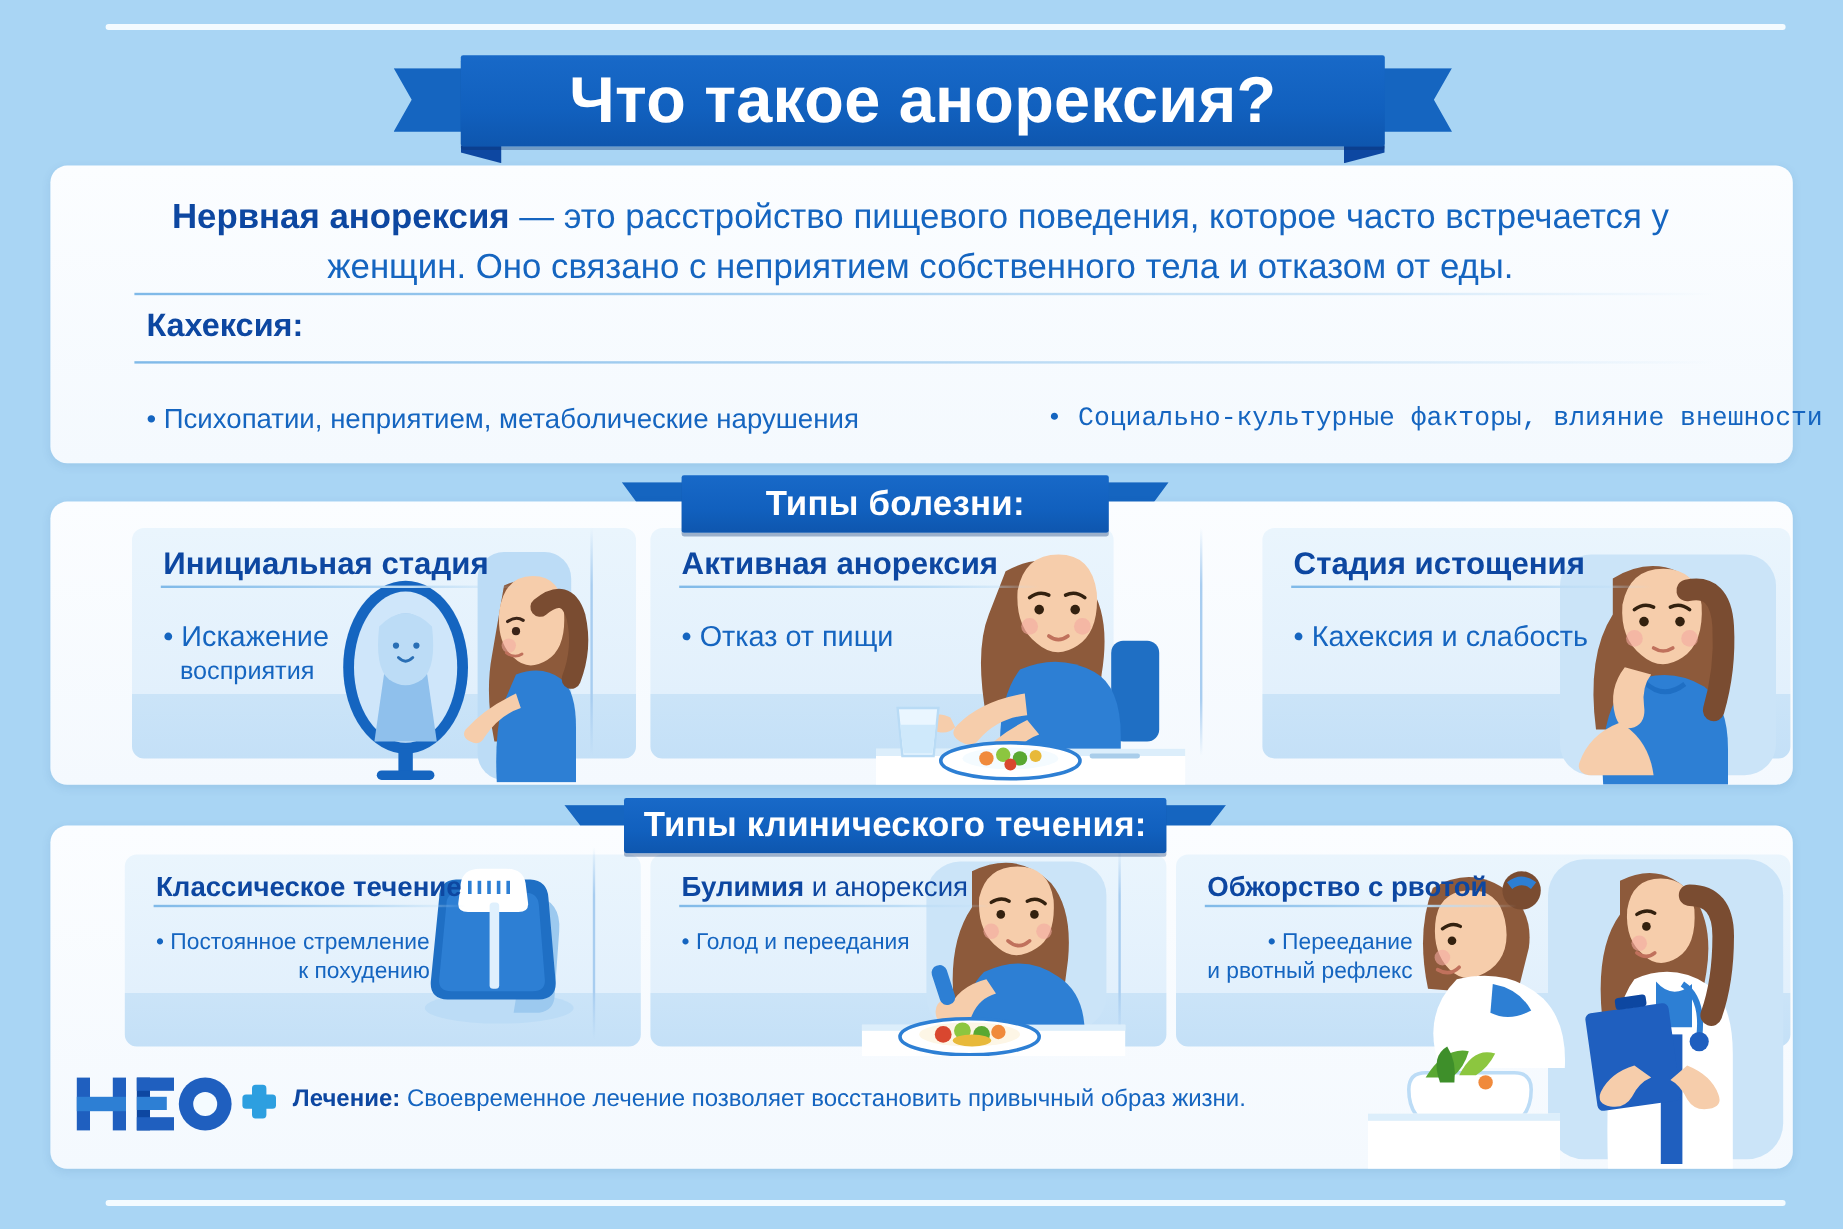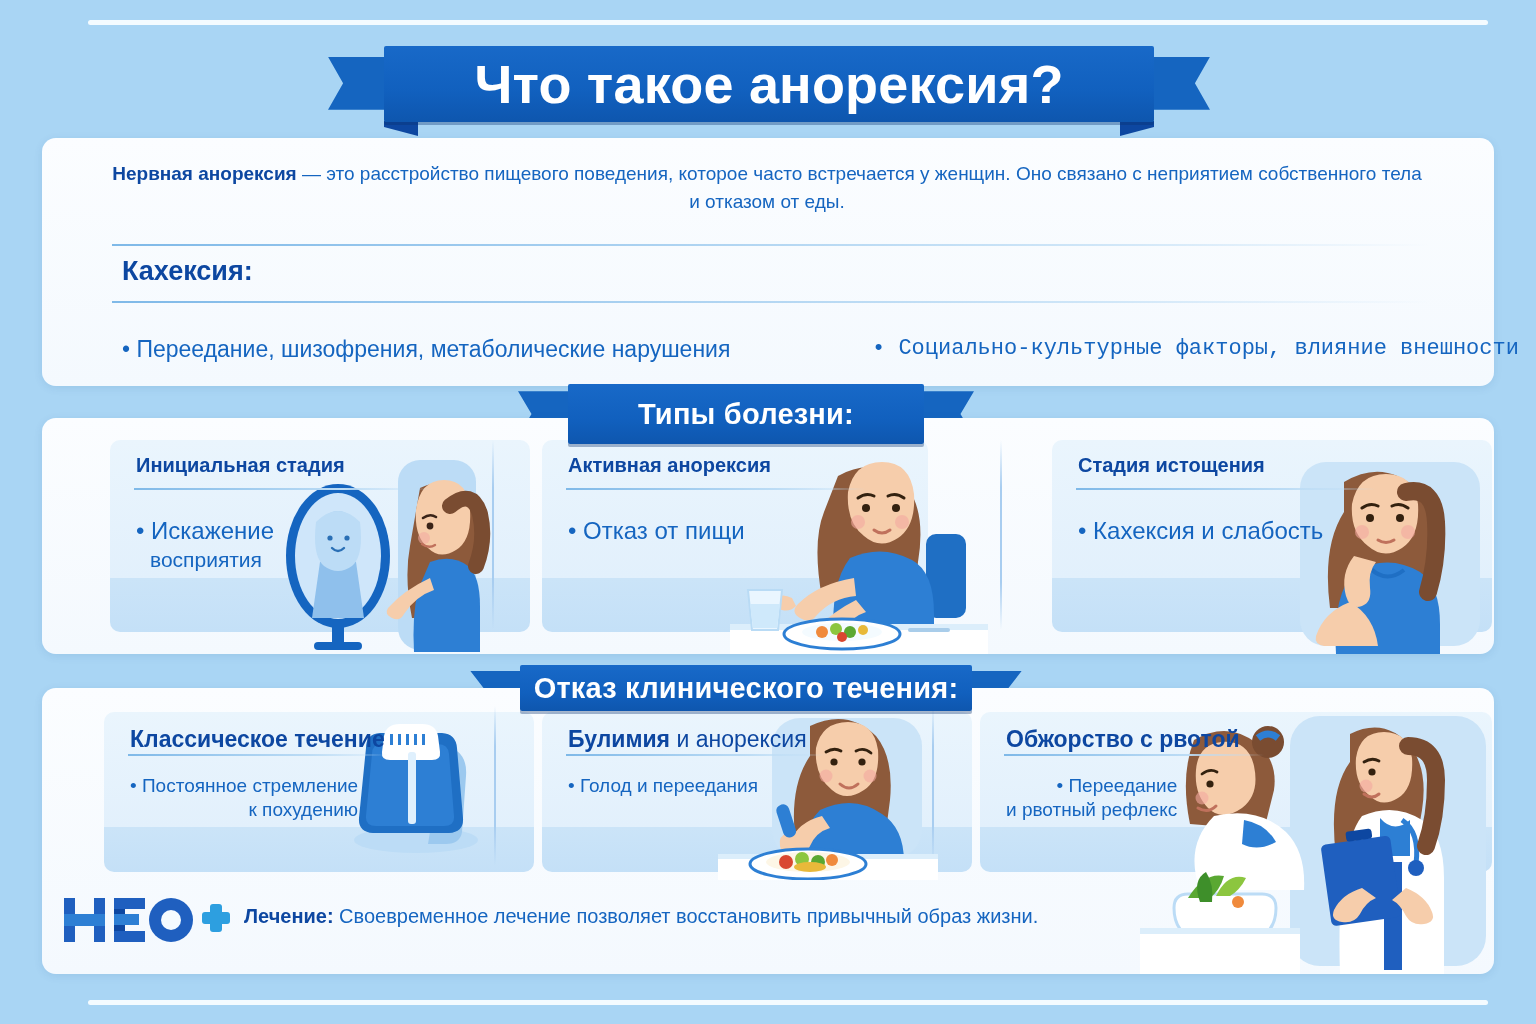--- a/index.html
+++ b/index.html
@@ -34,38 +34,38 @@
     border-radius:2px;
   }
   .ribbon .body span{color:#ffffff;font-weight:bold;letter-spacing:.2px;text-align:center;line-height:1;}
 
   #title-ribbon{left:384px;top:46px;width:770px;height:76px;}
   #title-ribbon .body span{font-size:54px;}
   #title-ribbon .tail-l,#title-ribbon .tail-r{height:70%;top:14%;width:58px;}
   #title-ribbon .tail-l{left:-56px;}
   #title-ribbon .tail-r{right:-56px;}
 
-  #types-ribbon{left:568px;top:384px;width:356px;height:60px;}
+  #types-ribbon{left:568px;top:396px;width:356px;height:48px;}
   #types-ribbon .body span{font-size:29px;}
   #forms-ribbon{left:520px;top:665px;width:452px;height:46px;}
   #forms-ribbon .body span{font-size:29px;}
 
   
   .panel{
     position:absolute;background:linear-gradient(180deg,#fbfdff 0%,#f4f9fe 100%);
     border-radius:14px;box-shadow:0 2px 8px rgba(30,80,140,.10);
   }
   #intro-panel{left:42px;top:138px;width:1452px;height:248px;}
   #types-panel{left:42px;top:418px;width:1452px;height:236px;}
   #forms-panel{left:42px;top:688px;width:1452px;height:286px;}
 
   
   .intro-text{
     position:absolute;left:70px;top:22px;width:1310px;
-    text-align:center;color:#1565c0;font-size:19px;line-height:1.45;
+    text-align:center;color:#1565c0;font-size:29px;line-height:1.45;
   }
   .intro-text b{color:#0d47a1;font-weight:bold;}
   .hr{position:absolute;height:2px;background:linear-gradient(90deg,#7fb9e8,#cfe6f8 75%,rgba(207,230,248,0));}
   #intro-hr1{left:70px;top:106px;width:1318px;}
   #intro-hr2{left:70px;top:163px;width:1318px;}
 
   .causes-title{
     position:absolute;left:80px;top:118px;color:#0d47a1;font-size:27px;font-weight:bold;
   }
   .cause{
@@ -83,21 +83,21 @@
   #types-panel .card{top:22px;height:192px;}
   .card-title{position:absolute;left:26px;top:14px;color:#0d47a1;font-weight:bold;z-index:5;}
   .card-hr{position:absolute;left:24px;height:2px;background:linear-gradient(90deg,#7fb9e8,#bcdcf5 70%,rgba(188,220,245,0));z-index:5;}
   .card-bullet{position:absolute;left:26px;color:#1565c0;z-index:5;line-height:1.28;}
   .card-sep{position:absolute;width:2px;background:linear-gradient(180deg,rgba(160,205,240,0),#a8cdf0 25%,#a8cdf0 75%,rgba(160,205,240,0));}
 
   
   #type-card-0{left:68px;width:420px;}
   #type-card-1{left:500px;width:386px;}
   #type-card-2{left:1010px;width:440px;}
-  #types-panel .card-title{font-size:20px;}
+  #types-panel .card-title{font-size:26px;}
   #types-panel .card-hr{top:48px;width:300px;}
   #types-panel .card-bullet{top:76px;font-size:24px;}
   #types-panel .card-bullet .sub{font-size:21px;display:block;margin-left:14px;}
   #type-sep-0{left:492px;top:440px;height:190px;}
   #type-sep-1{left:1000px;top:440px;height:190px;}
 
   
   #forms-panel .card{top:24px;height:160px;}
   #form-card-0{left:62px;width:430px;}
   #form-card-1{left:500px;width:430px;}
@@ -144,21 +144,21 @@
     </div>
   </div>
 
   <div class="panel" id="intro-panel">
     <div class="intro-text">
       <b>Нервная анорексия</b><span> — это расстройство пищевого поведения, которое часто встречается у женщин. Оно связано с неприятием собственного тела и отказом от еды.</span>
     </div>
     <div class="hr" id="intro-hr1"></div>
     <div class="causes-title">Кахексия:</div>
     <div class="hr" id="intro-hr2"></div>
-    <div class="cause" id="cause-0">• Переедание, шизофрения, метаболические нарушения</div>
+    <div class="cause" id="cause-0">• Психопатии, неприятием, метаболические нарушения</div>
     <div class="cause" id="cause-1">• Социально-культурные факторы, влияние внешности</div>
   </div>
 
   <div class="ribbon" id="types-ribbon">
     <div class="tail-l"></div>
     <div class="tail-r"></div>
     <div class="fold-l"></div>
     <div class="fold-r"></div>
     <div class="body">
       <span>Типы болезни:</span>
@@ -282,21 +282,21 @@
       <path d="M116 40 q28 -6 30 30 q2 36 -8 70" fill="none" stroke="#7a4c31" stroke-width="18" stroke-linecap="round"></path>
     </svg>
   </div>
 
   <div class="ribbon" id="forms-ribbon">
     <div class="tail-l"></div>
     <div class="tail-r"></div>
     <div class="fold-l"></div>
     <div class="fold-r"></div>
     <div class="body">
-      <span>Отказ клинического течения:</span>
+      <span>Типы клинического течения:</span>
     </div>
   </div>
 
   <div class="panel" id="forms-panel">
     <div class="card" id="form-card-0">
       <div class="card-title">Классическое течение</div>
       <div class="card-hr"></div>
       <div class="card-bullet">
         <span>• Постоянное стремление</span>
         <span class="sub">к похудению</span>

